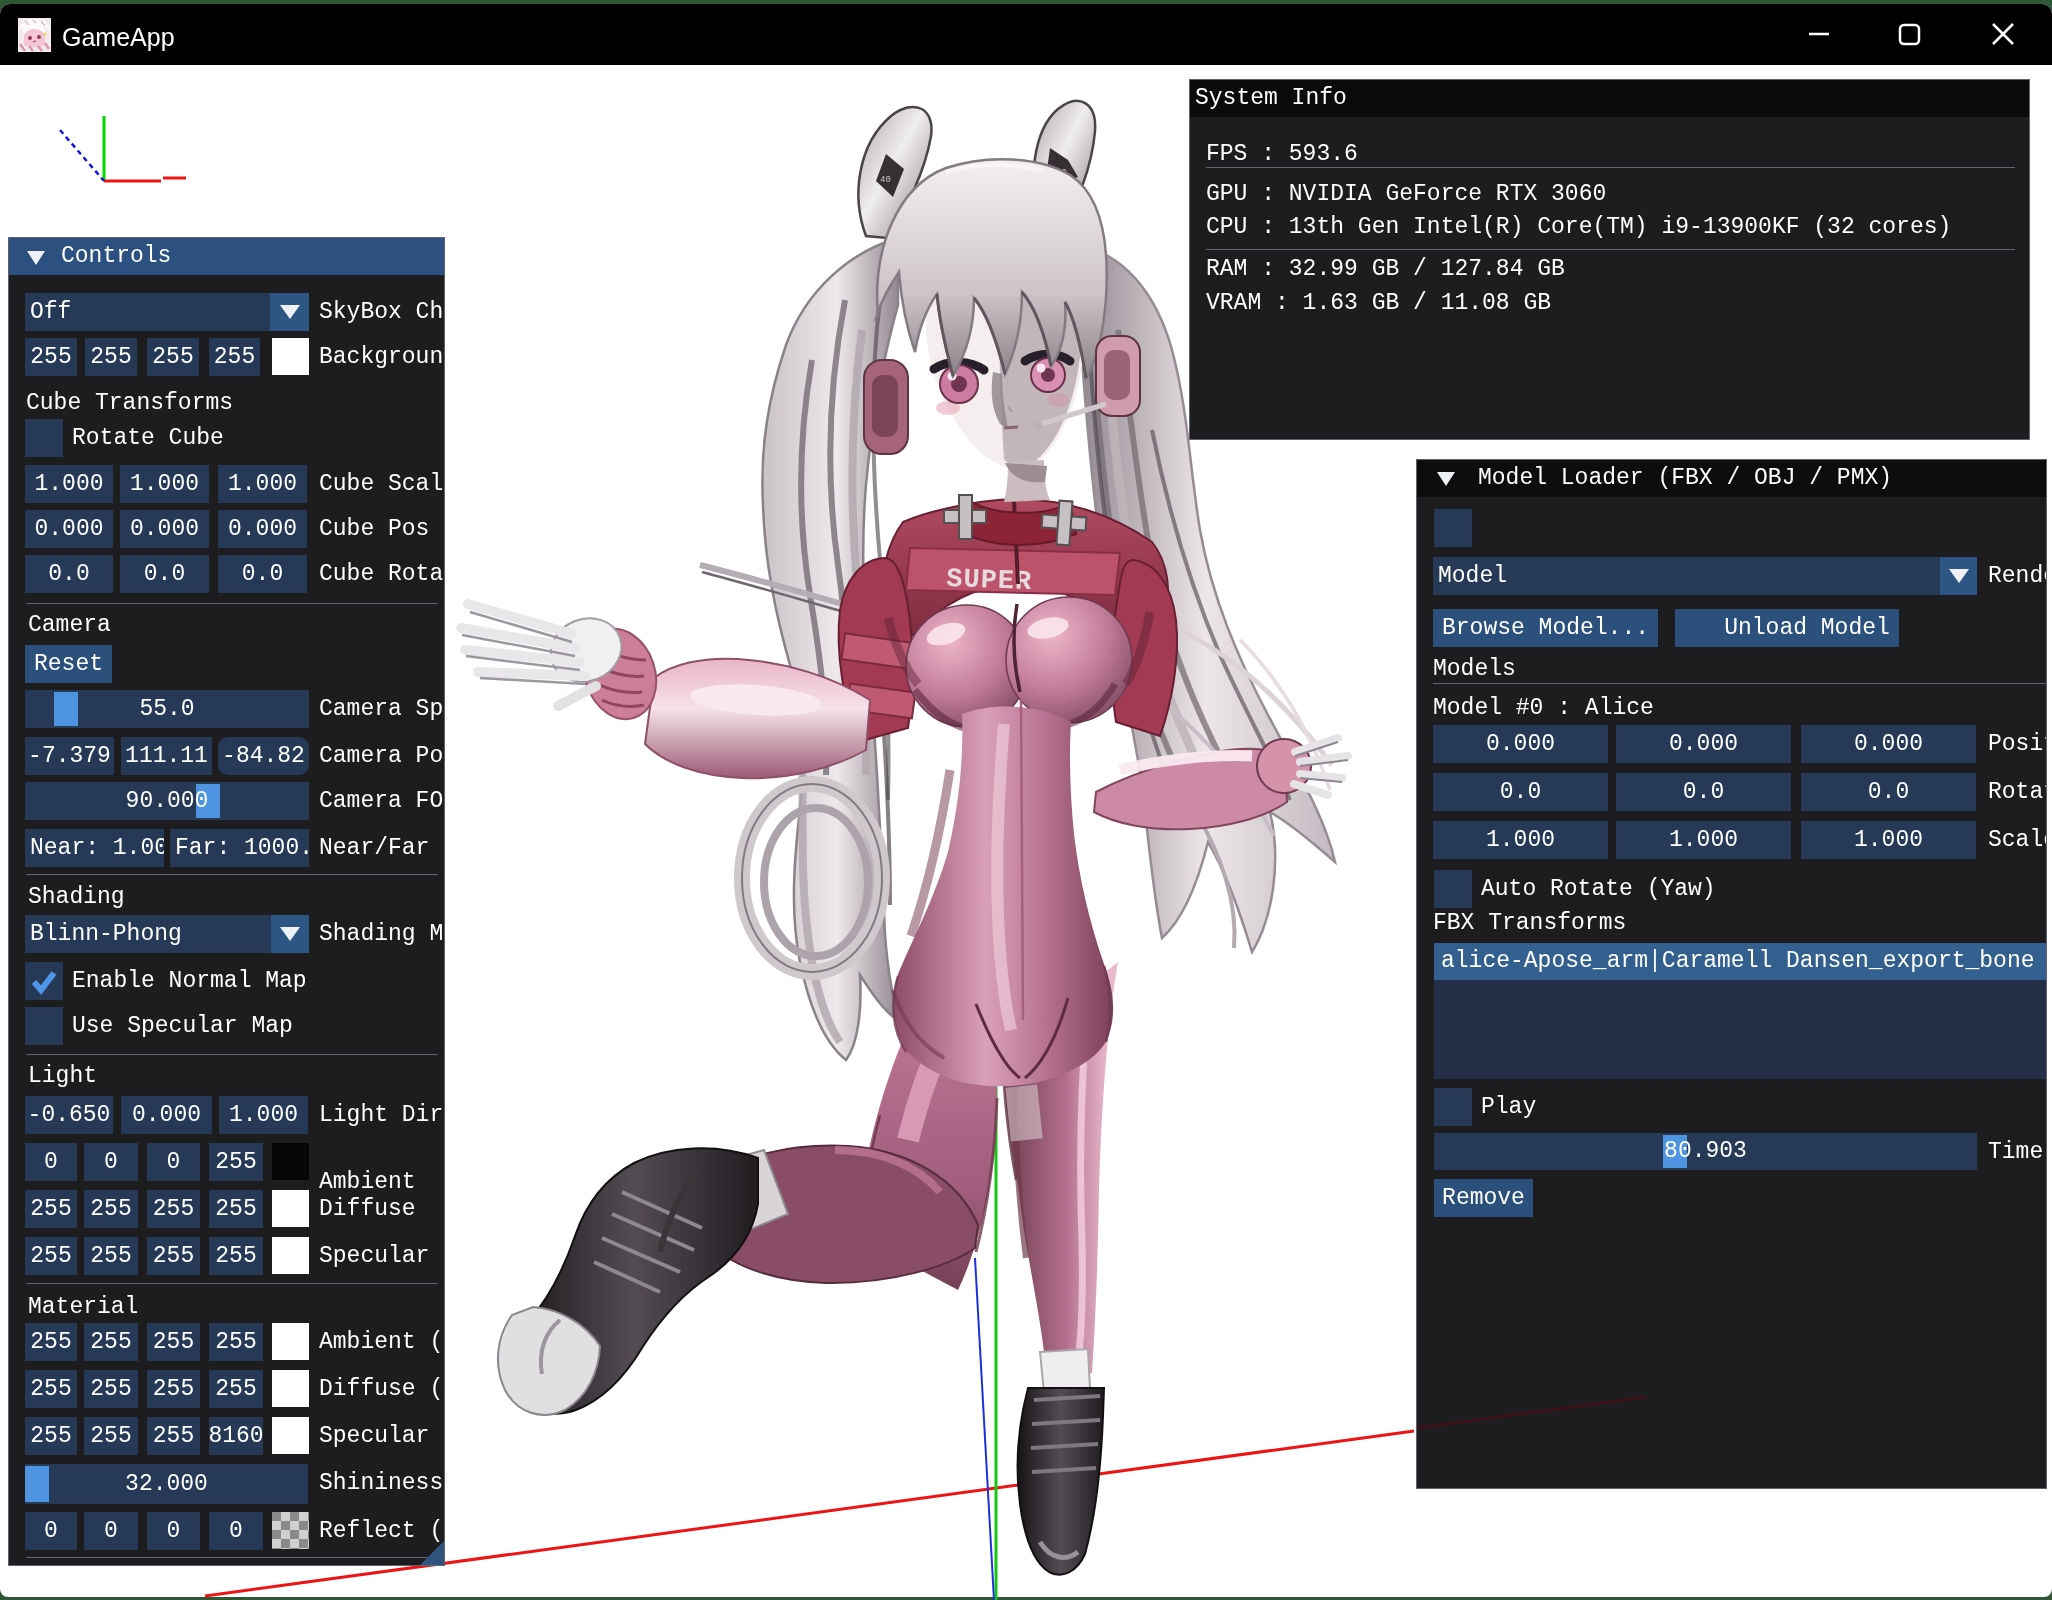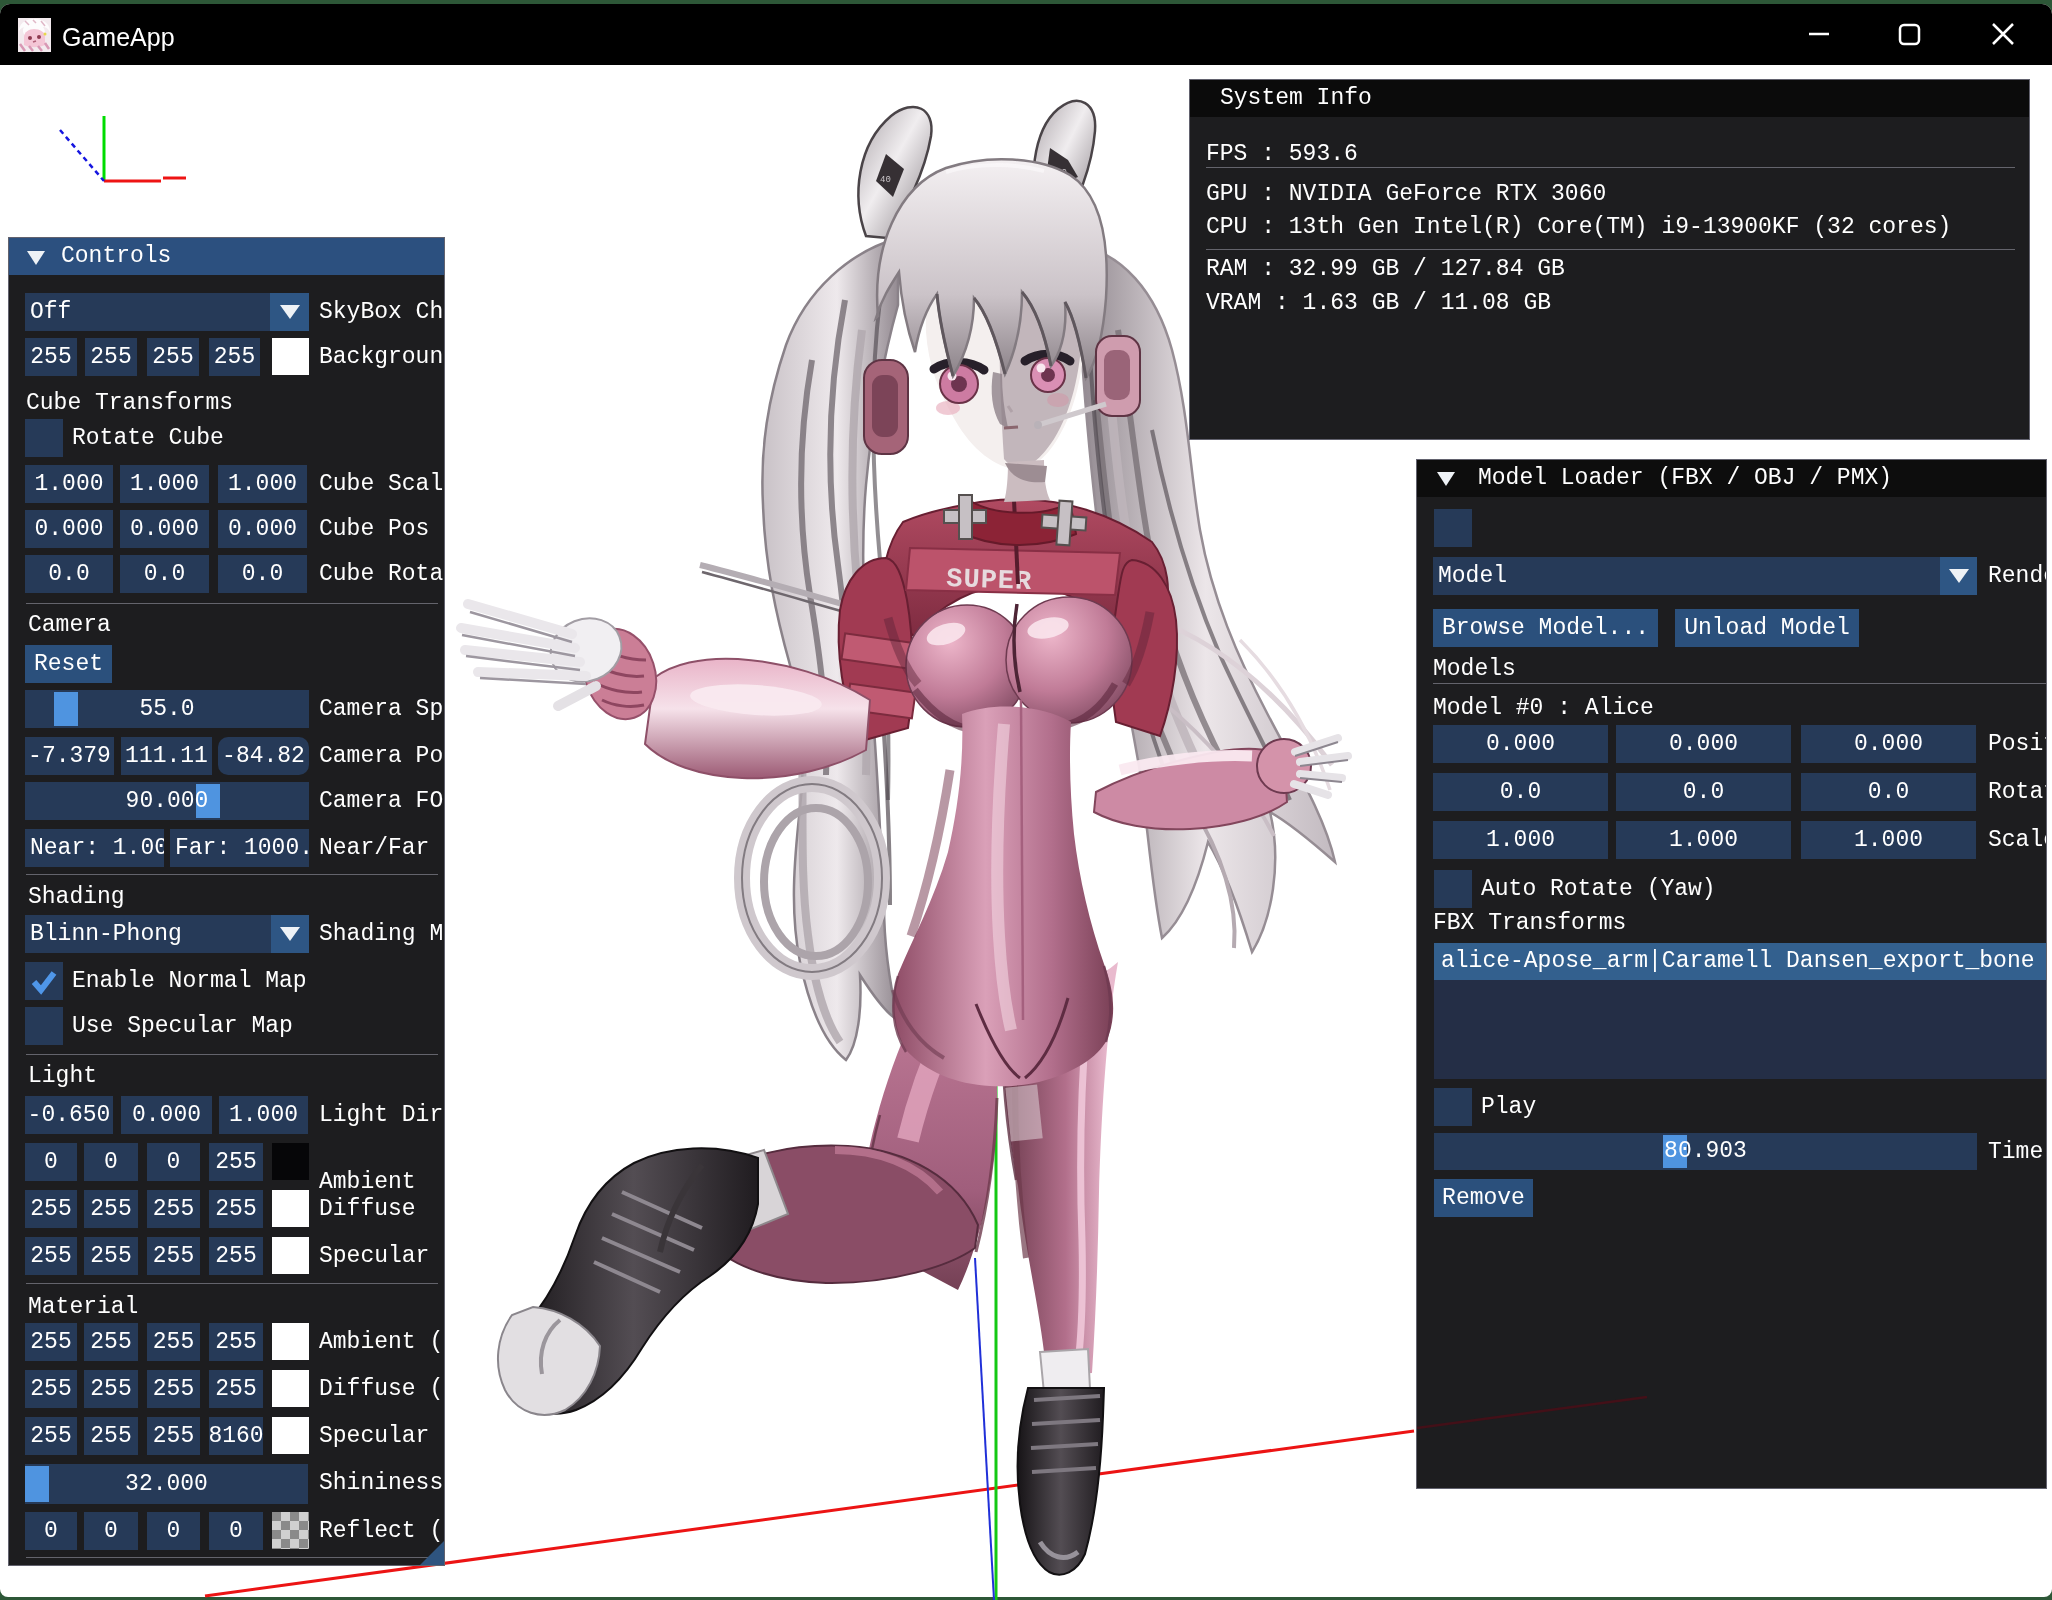--- a/index.html
+++ b/index.html
@@ -365,42 +365,42 @@
       <div class="frame" style="left:200px;top:1274px;width:54px;height:38px;">0</div>
       <div class="swatch" style="left:263px;top:1274px;background:#888;background:repeating-conic-gradient(#d0d0d0 0% 25%, #8a8a8a 0% 50%) 0 0/18px 18px;"></div>
       <div class="lbl" style="left:310px;top:1274px;">Reflect (</div>
       <div class="sep" style="left:17px;top:1319px;width:412px;"></div>
       <svg style="position:absolute;right:0;bottom:0" width="24" height="24">
         <path d="M24 0 L24 24 L0 24 Z" fill="#2e547f"></path>
       </svg>
     </div>
     <div class="panel" id="psys" style="left:1189px;top:79px;width:841px;height:361px;">
       <div class="ptitle" style="background:#0b0b0b;">
-        <span style="position:absolute;left:30px;top:7px;">System Info</span>
+        <span style="position:absolute;left:5px;top:7px;">System Info</span>
       </div>
       <div class="txt" style="left:16px;top:63px;">FPS : 593.6</div>
       <div class="sep" style="left:16px;top:87px;width:809px;"></div>
       <div class="txt" style="left:16px;top:103px;">GPU : NVIDIA GeForce RTX 3060</div>
       <div class="txt" style="left:16px;top:136px;">CPU : 13th Gen Intel(R) Core(TM) i9-13900KF (32 cores)</div>
       <div class="sep" style="left:16px;top:169px;width:809px;"></div>
       <div class="txt" style="left:16px;top:178px;">RAM : 32.99 GB / 127.84 GB</div>
       <div class="txt" style="left:16px;top:212px;">VRAM : 1.63 GB / 11.08 GB</div>
     </div>
     <div class="panel" id="pmodel" style="left:1416px;top:459px;width:631px;height:1030px;">
       <div class="ptitle" style="background:#0d0d0d;"><svg width="630" height="37">
           <path d="M20 12 L38 12 L29 26 Z" fill="#eef2f6"></path>
         </svg><span style="position:absolute;left:61px;top:7px;">Model Loader (FBX / OBJ / PMX)</span></div>
       <div class="chk" style="left:17px;top:49px;"></div>
       <div class="frame fl" style="left:16px;top:97px;width:507px;height:38px;">Model</div>
       <div class="arrowbtn" style="left:523px;top:97px;width:37px;">
         <div class="tri"></div>
       </div>
       <div class="lbl" style="left:571px;top:97px;">Rende</div>
       <div class="btn" style="left:16px;top:149px;width:225px;height:38px;">Browse Model...</div>
-      <div class="btn" style="left:258px;top:149px;width:184px;height:38px;">Unload Model</div>
+      <div class="btn" style="left:258px;top:149px;width:184px;height:38px;padding-left:40px;">Unload Model</div>
       <div class="txt" style="left:16px;top:198px;">Models</div>
       <div class="sep" style="left:16px;top:223px;width:613px;"></div>
       <div class="txt" style="left:16px;top:237px;">Model #0 : Alice</div>
       <div class="frame" style="left:16px;top:265px;width:175px;height:38px;">0.000</div>
       <div class="frame" style="left:199px;top:265px;width:175px;height:38px;">0.000</div>
       <div class="frame" style="left:384px;top:265px;width:175px;height:38px;">0.000</div>
       <div class="lbl" style="left:571px;top:265px;">Posit</div>
       <div class="frame" style="left:16px;top:313px;width:175px;height:38px;">0.0</div>
       <div class="frame" style="left:199px;top:313px;width:175px;height:38px;">0.0</div>
       <div class="frame" style="left:384px;top:313px;width:175px;height:38px;">0.0</div>

